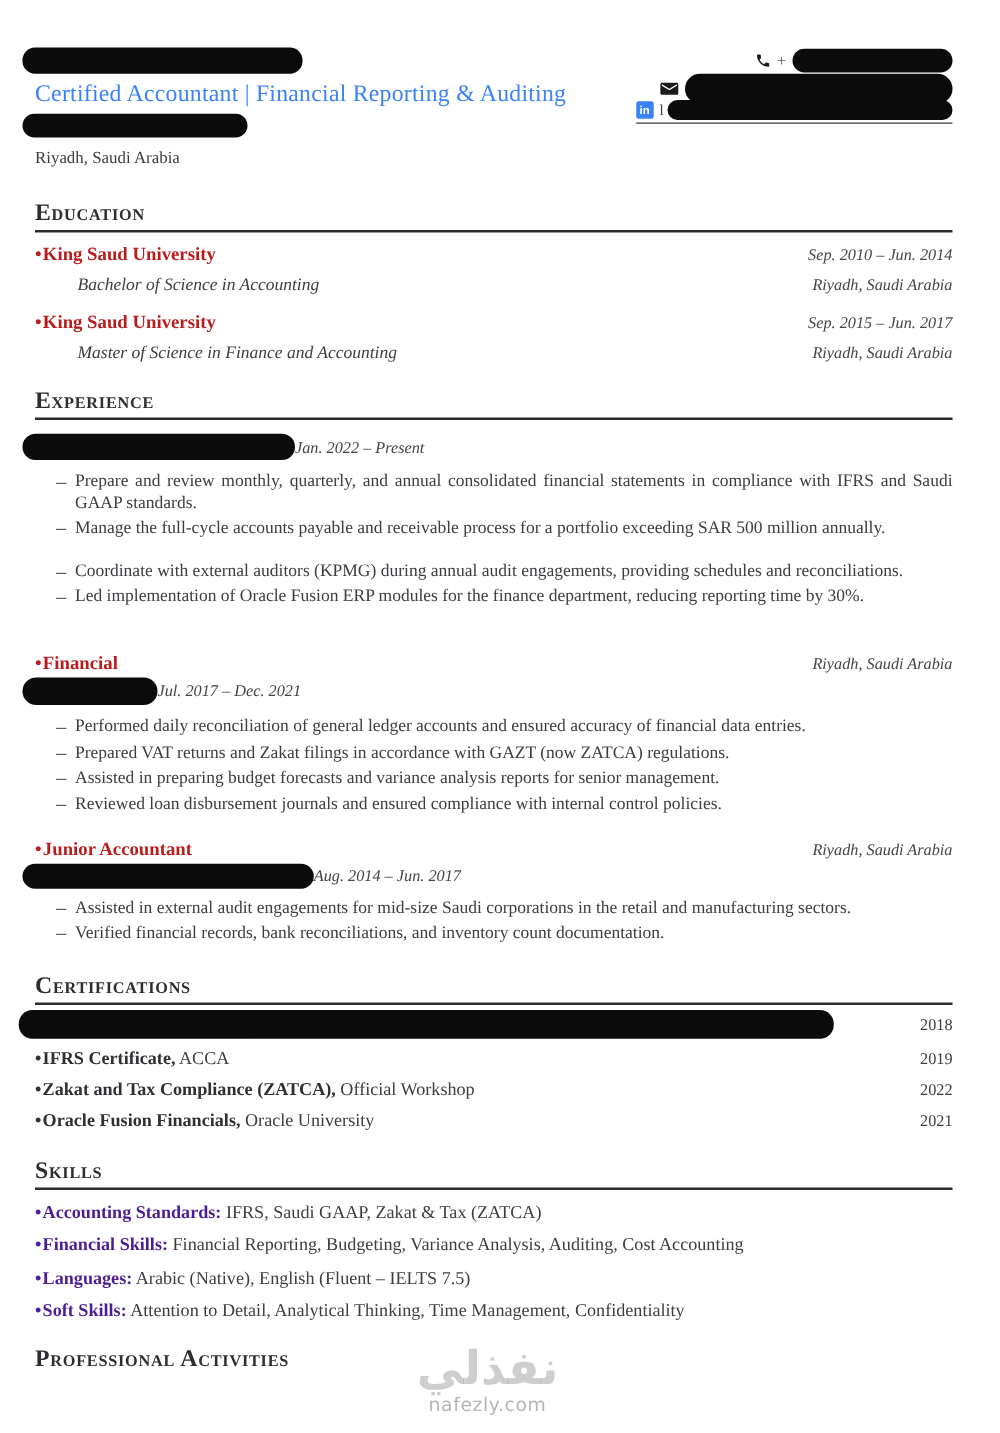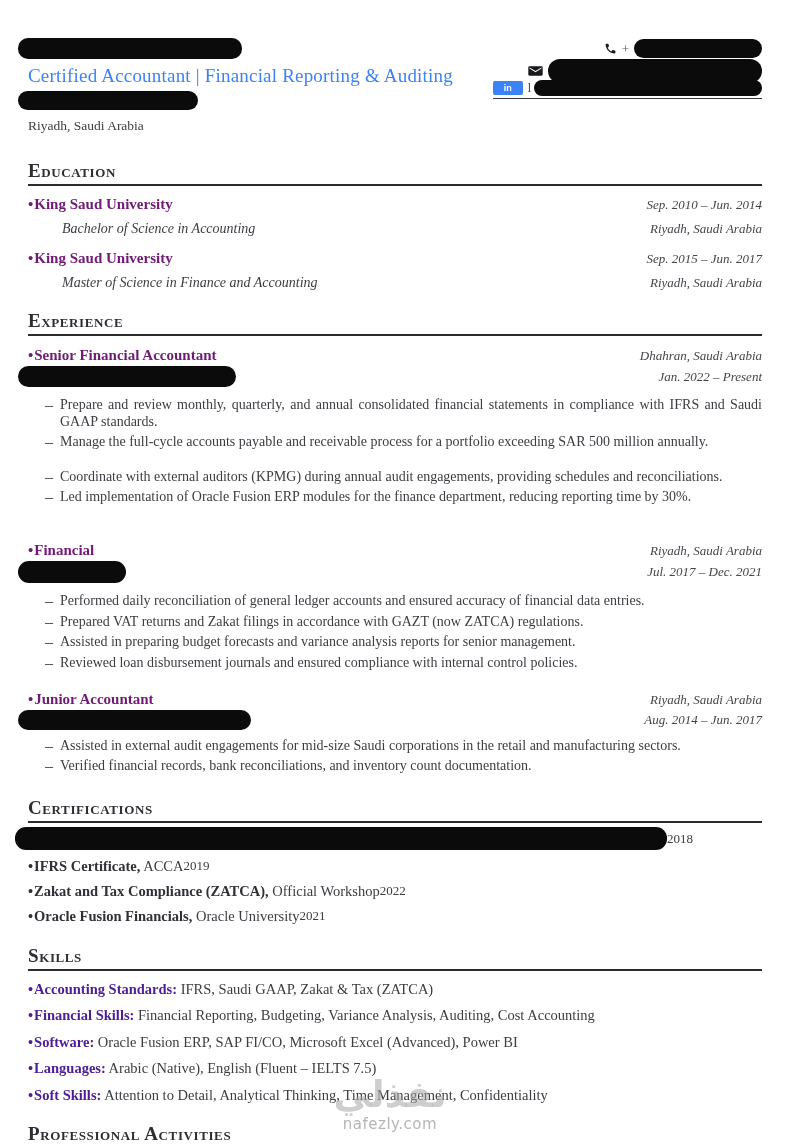--- a/index.html
+++ b/index.html
@@ -25,57 +25,57 @@
   .c-row { display:flex; align-items:center; justify-content:flex-end; gap:5px; }
   .plus { font-size:13px; color:#55555c; }
   .phone-bar { width:128px; height:19px; }
   .email-bar { width:214px; height:24px; border-radius:12px; }
   .email-row { margin-top:1px; }
   .li-row { margin-top:-3px; padding-bottom:2px; border-bottom:1.6px solid #3a3a40; }
   .li-frag { font-size:12px; color:#3c3c42; margin-right:-2px; }
   .li-bar { width:228px; height:16px; border-radius:8px; }
   .icon { flex:none; display:block; }
   .li-icon {
-    flex:none; width:30px; height:14px; background:#3b82f6; color:#fff;
+    flex:none; width:14px; height:14px; background:#3b82f6; color:#fff;
     font-family:"Liberation Sans", sans-serif; font-weight:bold; font-size:9px;
     display:flex; align-items:center; justify-content:center; border-radius:2px;
   }
 
   
   .sec { margin-top:24px; }
   .sec-h { font-variant:small-caps; font-weight:600; font-size:19px; letter-spacing:.6px; color:#2d2d33; }
   .rule { height:2px; background:#2b2b30; margin-top:2px; }
 
   .dot { font-weight:bold; margin-right:1px; }
   .dash { flex:none; width:15px; margin-left:17px; }
 
   
   .row { display:flex; justify-content:space-between; align-items:baseline; }
   .ent { margin-top:10px; }
-  .ent-title { font-weight:bold; font-size:15px; color:#701a75; }
+  .ent-title { font-weight:bold; font-size:15px; color:#b91c1c; }
   .it { font-style:italic; }
   .right-sm { font-size:13px; color:#44444b;font-style:italic; }
   .ent-sub { font-size:14px; margin-top:4px;margin-left:34px; }
   .row2 { margin-top:4px; }
 
   
   .job { margin-top:11px; }
   .job-mid { margin-top:36px; }
   .job-last { margin-top:19px; }
-  .co-row { display:flex; justify-content:space-between; align-items:center; margin-top:2px; }
+  .co-row { display:flex; justify-content:flex-start; align-items:center; margin-top:2px; }
   .co-bar-1 { width:218px; height:21px; margin-left:-10px; }
   .co-bar-2 { width:108px; height:22px; margin-left:-10px; }
   .co-bar-3 { width:233px; height:20px; margin-left:-10px; }
   .bullets { margin-top:9px; }
   .blt { display:flex; margin-top:2.5px; }
   .blt-txt { flex:1; text-align:justify; font-size:14px; line-height:1.22; hyphens:manual; }
   .gap-before { margin-top:17px; }
 
   
-  .cert-row { display:flex; align-items:center; margin-top:7px; }
+  .cert-row { display:flex; justify-content:space-between; align-items:center; margin-top:7px; }
   .cert-row.first { margin-top:4px; }
   .cert-name { font-weight:bold; font-size:14.5px; color:#2f2f35; }
   .cert-detail { font-weight:normal; font-size:14.5px; color:#3c3c42; }
   .cert-bar { width:652px; height:23px; margin-left:-13px; }
   .cert-year { font-size:13px; }
 
   
   .skill-row { margin-top:9.5px; font-size:14.5px; }
   .skill-label { font-weight:bold; color:#4c1d95;font-family:Liberation Serif, serif; }
 
@@ -153,24 +153,20 @@
           <span class="right-sm">Riyadh, Saudi Arabia</span>
         </div>
       </div>
     </section>
 
     <section class="sec" style="margin-top:19px">
       <h2 class="sec-h">Experience</h2>
       <div class="rule"></div>
 
       <div class="job">
-        <div class="row">
-          <span class="ent-title"><span class="dot">•</span><span>Senior Financial Accountant</span></span>
-          <span class="right-sm it">Dhahran, Saudi Arabia</span>
-        </div>
         <div class="co-row">
           <div class="bar co-bar-1"></div>
           <span class="right-sm">Jan. 2022 – Present</span>
         </div>
         <div class="bullets">
           <div class="blt">
               <span class="dash">–</span>
               <div class="blt-txt">Prepare and review monthly, quarterly, and annual consolidated financial statements in compliance with IFRS and Saudi GAAP standards.</div>
             </div>
           <div class="blt">
@@ -260,21 +256,20 @@
         <span class="cert-year">2021</span>
       </div>
     </section>
 
     <section class="sec" style="margin-top:20px">
       <h2 class="sec-h">Skills</h2>
       <div class="rule"></div>
 
       <div class="skill-row"><span class="skill-label"><span class="dot">•</span><span>Accounting Standards:</span></span><span> IFRS, Saudi GAAP, Zakat &amp; Tax (ZATCA)</span></div>
       <div class="skill-row"><span class="skill-label"><span class="dot">•</span><span>Financial Skills:</span></span><span> Financial Reporting, Budgeting, Variance Analysis, Auditing, Cost Accounting</span></div>
-      <div class="skill-row"><span class="skill-label"><span class="dot">•</span><span>Software:</span></span><span> Oracle Fusion ERP, SAP FI/CO, Microsoft Excel (Advanced), Power BI</span></div>
       <div class="skill-row"><span class="skill-label"><span class="dot">•</span><span>Languages:</span></span><span> Arabic (Native), English (Fluent – IELTS 7.5)</span></div>
       <div class="skill-row"><span class="skill-label"><span class="dot">•</span><span>Soft Skills:</span></span><span> Attention to Detail, Analytical Thinking, Time Management, Confidentiality</span></div>
     </section>
 
     <section class="sec" style="margin-top:19px">
       <h2 class="sec-h">Professional Activities</h2>
 
     </section>
 
   </div>

